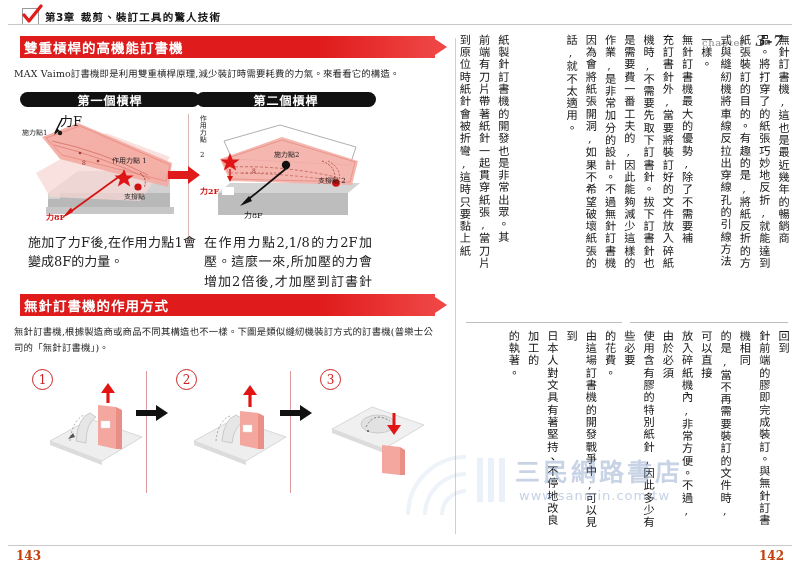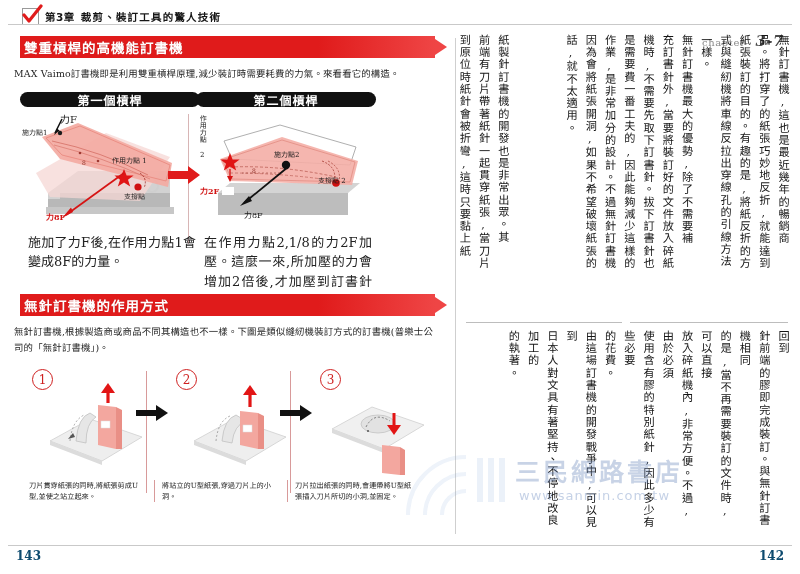--- a/index.html
+++ b/index.html
@@ -29,21 +29,21 @@
   .dotrule{position:absolute;left:8px;right:8px;height:1px;
     background-image:radial-gradient(circle, #b9b9b9 0.9px, rgba(0,0,0,0) 1.1px);
     background-size:22px 3px;background-repeat:repeat-x;background-position:0 0;}
   .rule-top{top:30px;}
   .rule-bottom{top:538px;}
   .solidrule{position:absolute;left:8px;right:8px;height:1px;background:#c9c9c9;}
   .srule-top{top:24px;}
   .srule-bot{top:545px;}
 
   
-  .pagenum{position:absolute;bottom:11px;font-size:12px;color:#0c4a6e;
+  .pagenum{position:absolute;bottom:11px;font-size:12px;color:#c2410c;
     font-family:"DejaVu Serif","Liberation Serif",serif;font-weight:bold;}
   .pn-left{left:16px;}
   .pn-right{right:16px;}
 
   
   .gutter{position:absolute;top:38px;bottom:40px;left:455px;width:1px;background:#cfcfcf;}
 
   
   .leftpage{position:absolute;left:0;top:36px;width:455px;height:500px;}
 
@@ -193,21 +193,21 @@
 
             <path d="M42 8 L35 22" stroke="#111" stroke-width="1.6" fill="none"></path>
             <polygon points="34,24 39.5,19.5 37,17.5" fill="#111"></polygon>
 
             <line x1="104" y1="62" x2="46" y2="104" stroke="#d61414" stroke-width="1.7"></line>
             <polygon points="42,107 53,101 51,96.5" fill="#d61414"></polygon>
 
             <circle cx="40" cy="22" r="2.2" fill="#1a1a1a"></circle>
           </svg>
           <span class="lbl" style="left:2px;top:16px;">施力點1</span>
-          <span class="lbl" style="left:40px;top:0px;font-size:10px;">力F</span>
+          <span class="lbl" style="left:40px;top:0px;font-size:13px;">力F</span>
           <span class="lbl" style="left:92px;top:44px;">作用力點 1</span>
           <span class="lbl" style="left:104px;top:80px;">支撐點</span>
           <span class="lbl red" style="left:26px;top:100px;font-size:8px;">力8F</span>
           <span class="lbl" style="left:62px;top:48px;font-size:6px;color:#8a2a22;">8</span>
         </div>
         <div class="figcap">施加了力F後,在作用力點1會變成8F的力量。</div>
       </div>
 
       <div class="lever-col l2">
         <div class="pill">第二個槓桿</div>
@@ -327,25 +327,20 @@
 
             <polygon points="66,62 84,64 84,92 66,90" fill="#f3a79f"></polygon>
             <polygon points="84,64 89,67 89,92 84,92" fill="#e98f86"></polygon>
 
             <line x1="78" y1="30" x2="78" y2="46" stroke="#e21515" stroke-width="3"></line>
             <polygon points="78,52 71,42 85,42" fill="#e21515"></polygon>
           </svg>
         </div>
       </div>
 
-      <div class="stepcaps">
-        <div class="stepcap">刀片貫穿紙張的同時,將紙張剪成U型,並使之站立起來。</div>
-        <div class="stepcap">將站立的U型紙張,穿過刀片上的小洞。</div>
-        <div class="stepcap">刀片拉出紙張的同時,會連帶將U型紙張插入刀片所切的小洞,並固定。</div>
-      </div>
     </div>
   </div>
 
   <div class="rightpage">
 
     <div class="vgroup" style="right:0px;top:0px;height:282px;">
       <div class="vcol">無針訂書機,這也是最近幾年的暢銷商</div>
       <div class="vcol">品。將打穿了的紙張巧妙地反折,就能達到</div>
       <div class="vcol">紙張裝訂的目的。有趣的是,將紙反折的方</div>
       <div class="vcol">式與縫紉機將車線反拉出穿線孔的引線方法</div>

